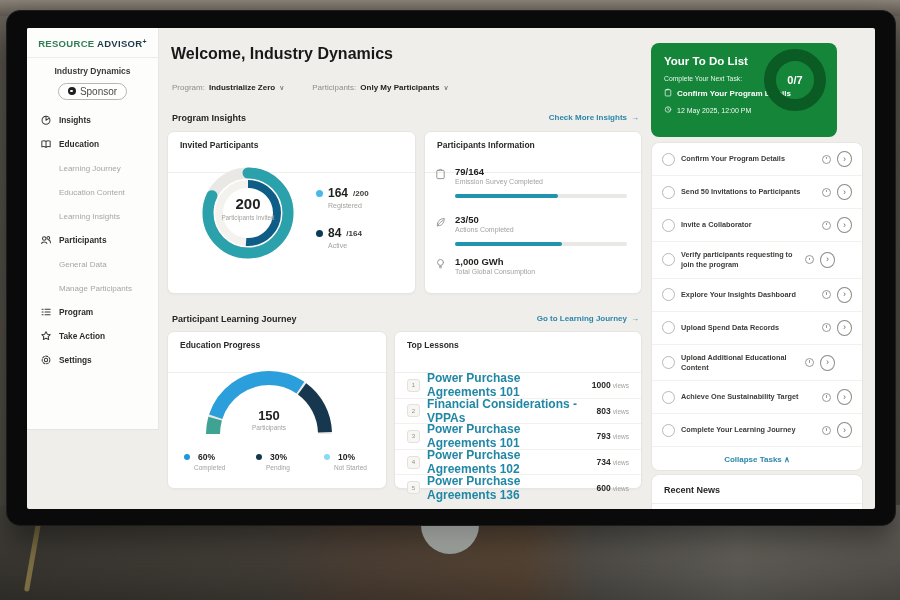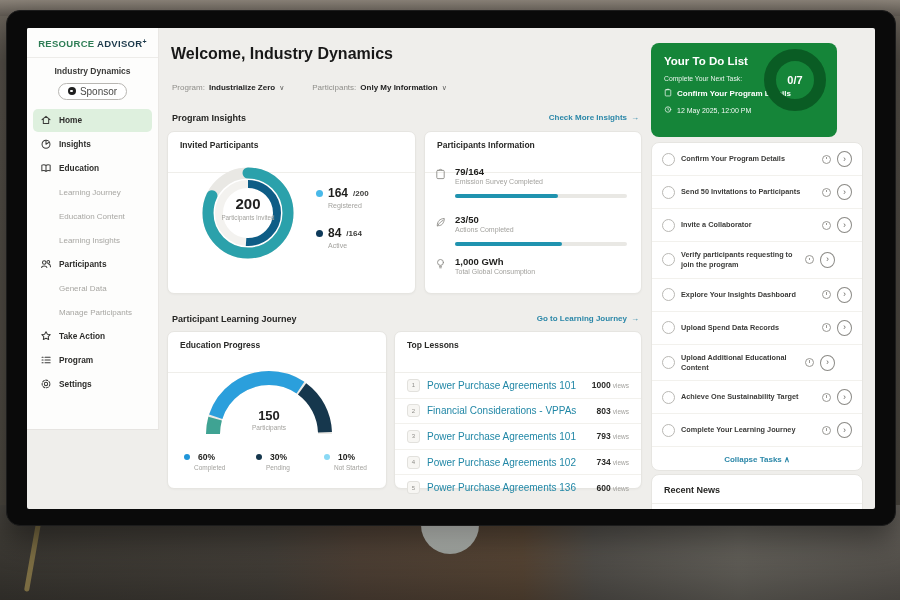--- a/index.html
+++ b/index.html
@@ -83,21 +83,21 @@
   .gleg{position:absolute;top:120px;width:70px;}
   .gleg .row1{display:flex;align-items:center;gap:8px;}
   .gleg .gp{font-size:8.5px;font-weight:bold;color:#1e1e1c;}
   .gleg .gl2{font-size:6.5px;color:#a3a29e;margin:2px 0 0 10px;}
   .dot6{width:6px;height:6px;border-radius:50%;}
   
   .lesson{display:flex;align-items:center;gap:7px;padding:0 12px;height:24.6px;border-bottom:1px solid #f2f1ed;}
   .lesson:last-child{border-bottom:none;}
   .chip{width:11px;height:11px;border:1px solid #e2e1dd;background:#f7f6f3;border-radius:3px;
     font-size:6px;color:#8f8e8a;display:flex;align-items:center;justify-content:center;}
-  .ltitle{flex:1;font-size:10px;font-weight:normal;color:#2187a6;cursor:pointer;}
+  .ltitle{flex:1;font-size:12px;font-weight:bold;color:#2187a6;cursor:pointer;}
   .lviews{font-size:8.5px;font-weight:bold;color:#2a2a28;}
   .lviews span{font-size:6.5px;font-weight:normal;color:#a3a29e;margin-left:2px;}
   
   .green-card{position:absolute;left:624px;top:15px;width:186px;height:94px;background:#158539;
     border-radius:8px;color:#fff;overflow:hidden;}
   .green-card .gtitle{position:absolute;left:13px;top:12px;font-size:11.5px;font-weight:bold;}
   .green-card .gsub{position:absolute;left:13px;top:32px;font-size:6.8px;opacity:.9;}
   .green-card .gtask{position:absolute;left:13px;top:45px;font-size:8px;font-weight:bold;display:flex;gap:5px;align-items:center;}
   .green-card .gdate{position:absolute;left:13px;top:62px;font-size:7px;display:flex;gap:5px;align-items:center;opacity:.95;}
   .gicon svg{width:8px;height:9px;stroke:#fff;fill:none;stroke-width:1;stroke-linecap:round;stroke-linejoin:round;}
@@ -137,28 +137,20 @@
       <span class="b2">ADVISOR</span><span class="bp">+</span>
     </div>
     <div class="org">Industry Dynamics</div>
     <div class="badge-wrap">
       <span class="badge">
         <span class="spdot"></span>
         <span>Sponsor</span>
       </span>
     </div>
     <div class="nav">
-      <div class="nav-item active">
-        <span class="nav-icon">
-              <svg viewBox="0 0 13 13">
-                <path d="M2.2 6.2 L6.5 2.6 L10.8 6.2 M3.6 5.4 V10.4 H9.4 V5.4"></path>
-              </svg>
-            </span>
-        <span>Home</span>
-      </div>
       <div class="nav-item">
         <span class="nav-icon">
               <svg viewBox="0 0 13 13">
                 <circle cx="6.5" cy="6.8" r="4.3"></circle>
                 <path d="M6.5 2.5 V6.8 L9.6 4.8"></path>
               </svg>
             </span>
         <span>Insights</span>
       </div>
       <div class="nav-item">
@@ -192,32 +184,32 @@
       </div>
       <div class="nav-item sub">
         <span>General Data</span>
       </div>
       <div class="nav-item sub">
         <span>Manage Participants</span>
       </div>
       <div class="nav-item">
         <span class="nav-icon">
               <svg viewBox="0 0 13 13">
+                <path d="M2.2 3.6 H3.4 M5.4 3.6 H11 M2.2 6.6 H3.4 M5.4 6.6 H11 M2.2 9.6 H3.4 M5.4 9.6 H11"></path>
+              </svg>
+            </span>
+        <span>Program</span>
+      </div>
+      <div class="nav-item">
+        <span class="nav-icon">
+              <svg viewBox="0 0 13 13">
                 <path d="M6.5 1.8 L8 4.6 L11 5 L8.9 7.2 L9.4 10.3 L6.5 8.9 L3.6 10.3 L4.1 7.2 L2 5 L5 4.6 Z"></path>
               </svg>
             </span>
         <span>Take Action</span>
-      </div>
-      <div class="nav-item">
-        <span class="nav-icon">
-              <svg viewBox="0 0 13 13">
-                <path d="M2.2 3.6 H3.4 M5.4 3.6 H11 M2.2 6.6 H3.4 M5.4 6.6 H11 M2.2 9.6 H3.4 M5.4 9.6 H11"></path>
-              </svg>
-            </span>
-        <span>Program</span>
       </div>
       <div class="nav-item">
         <span class="nav-icon">
               <svg viewBox="0 0 13 13">
                 <circle cx="6.5" cy="6.5" r="1.8"></circle>
                 <circle cx="6.5" cy="6.5" r="4.2" stroke-dasharray="2.2 1.6"></circle>
               </svg>
             </span>
         <span>Settings</span>
       </div>
@@ -226,21 +218,21 @@
 
   <div class="main-title">Welcome, Industry Dynamics</div>
   <div class="filters">
     <div class="filter">
       <span>Program:</span>
       <span class="fv">Industrialize Zero</span>
       <span class="chev">∨</span>
     </div>
     <div class="filter">
       <span>Participants:</span>
-      <span class="fv">Only My Information</span>
+      <span class="fv">Only My Participants</span>
       <span class="chev">∨</span>
     </div>
   </div>
 
   <div class="sec-head" style="left:145px;top:85px;">Program Insights</div>
   <div class="sec-link" style="right:236px;top:85px;">
     <span>Check More Insights</span>
     <span>→</span>
   </div>
 

